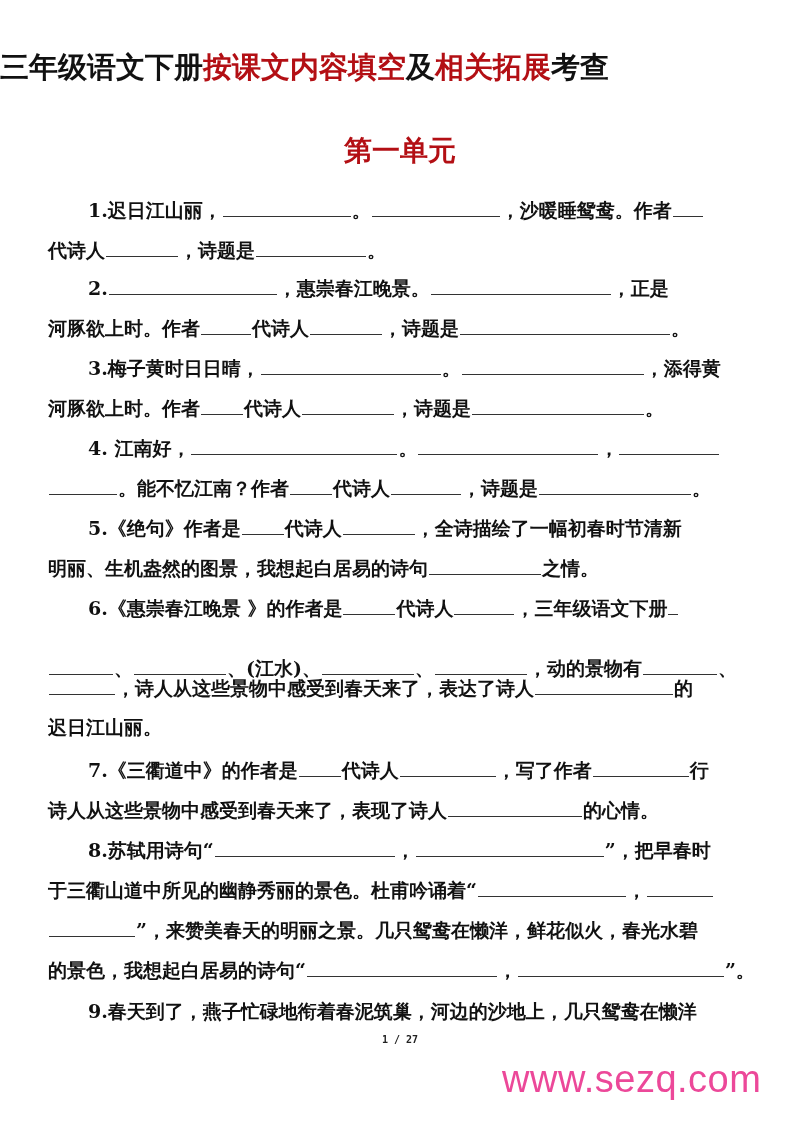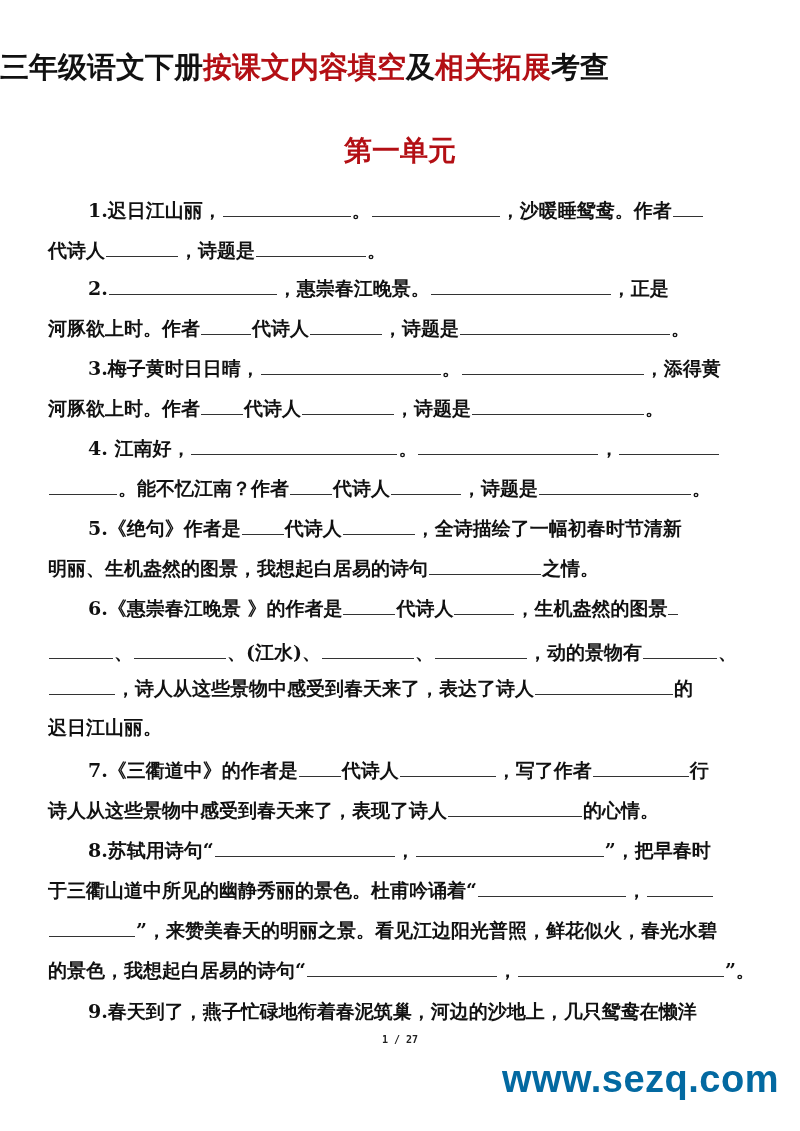--- a/index.html
+++ b/index.html
@@ -11,21 +11,21 @@
   .unit { position:absolute; top:132px; left:0; width:800px; text-align:center;
           font-size:28px; font-weight:bold; color:#b30f14; }
   .line { position:absolute; left:48px; width:712px; font-size:19px; font-weight:bold;
           white-space:nowrap; height:30px; line-height:30px; }
   .line.indent { left:88px; width:668px; }
   .blank { display:inline-block; border-bottom:1.5px solid #333; height:22px; vertical-align:baseline;
            margin:0 1px; }
   .pagenum { position:absolute; top:1034px; left:0; width:800px; text-align:center;
              font-family:"DejaVu Sans Mono", monospace; font-size:10px; font-weight:bold; color:#222; }
   .watermark { position:absolute; top:1058px; left:502px; font-family:"Liberation Sans", sans-serif;
-               font-size:38px; color:#0369a1; letter-spacing:0.5px;font-weight:bold; }
+               font-size:38px; color:#ec4899; letter-spacing:0.5px; }
 </style>
 </head>
 <body>
 
 <div class="title">
   <span>三年级语文下册</span><span class="red">按课文内容填空</span><span>及</span><span class="red">相关拓展</span><span>考查</span>
 </div>
 
 <div class="unit">第一单元</div>
 
@@ -58,23 +58,23 @@
 </div>
 
 <div class="line indent" style="top:512px">
   <span>5.《绝句》作者是</span><span class="blank" style="width:42px"></span><span>代诗人</span><span class="blank" style="width:72px"></span><span>，全诗描绘了一幅初春时节清新</span>
 </div>
 <div class="line" style="top:552px">
   <span>明丽、生机盎然的图景，我想起白居易的诗句</span><span class="blank" style="width:112px"></span><span>之情。</span>
 </div>
 
 <div class="line indent" style="top:592px">
-  <span>6.《惠崇春江晚景 》的作者是</span><span class="blank" style="width:52px"></span><span>代诗人</span><span class="blank" style="width:60px"></span><span>，生机盎然的图景</span><span class="blank" style="width:10px"></span>
+  <span>6.《惠崇春江晚景 》的作者是</span><span class="blank" style="width:52px"></span><span>代诗人</span><span class="blank" style="width:60px"></span><span>，三年级语文下册</span><span class="blank" style="width:10px"></span>
 </div>
-<div class="line" style="top:636px">
+<div class="line" style="top:652px">
   <span class="blank" style="width:64px"></span><span>、</span><span class="blank" style="width:92px"></span><span>、(江水)、</span><span class="blank" style="width:92px"></span><span>、</span><span class="blank" style="width:92px"></span><span>，动的景物有</span><span class="blank" style="width:74px"></span><span>、</span>
 </div>
 <div class="line" style="top:672px">
   <span class="blank" style="width:66px"></span><span>，诗人从这些景物中感受到春天来了，表达了诗人</span><span class="blank" style="width:138px"></span><span>的</span>
 </div>
 <div class="line" style="top:712px">
   <span>迟日江山丽。</span>
 </div>
 
 <div class="line indent" style="top:754px">
@@ -84,21 +84,21 @@
   <span>诗人从这些景物中感受到春天来了，表现了诗人</span><span class="blank" style="width:134px"></span><span>的心情。</span>
 </div>
 
 <div class="line indent" style="top:834px">
   <span>8.苏轼用诗句“</span><span class="blank" style="width:180px"></span><span>，</span><span class="blank" style="width:188px"></span><span>”，把早春时</span>
 </div>
 <div class="line" style="top:874px">
   <span>于三衢山道中所见的幽静秀丽的景色。杜甫吟诵着“</span><span class="blank" style="width:148px"></span><span>，</span><span class="blank" style="width:66px"></span>
 </div>
 <div class="line" style="top:914px">
-  <span class="blank" style="width:86px"></span><span>”，来赞美春天的明丽之景。看见江边阳光普照，鲜花似火，春光水碧</span>
+  <span class="blank" style="width:86px"></span><span>”，来赞美春天的明丽之景。几只鸳鸯在懒洋，鲜花似火，春光水碧</span>
 </div>
 <div class="line" style="top:954px">
   <span>的景色，我想起白居易的诗句“</span><span class="blank" style="width:190px"></span><span>，</span><span class="blank" style="width:206px"></span><span>”。</span>
 </div>
 
 <div class="line indent" style="top:996px">
   <span>9.春天到了，燕子忙碌地衔着春泥筑巢，河边的沙地上，几只鸳鸯在懒洋</span>
 </div>
 
 <div class="pagenum">1 / 27</div>

